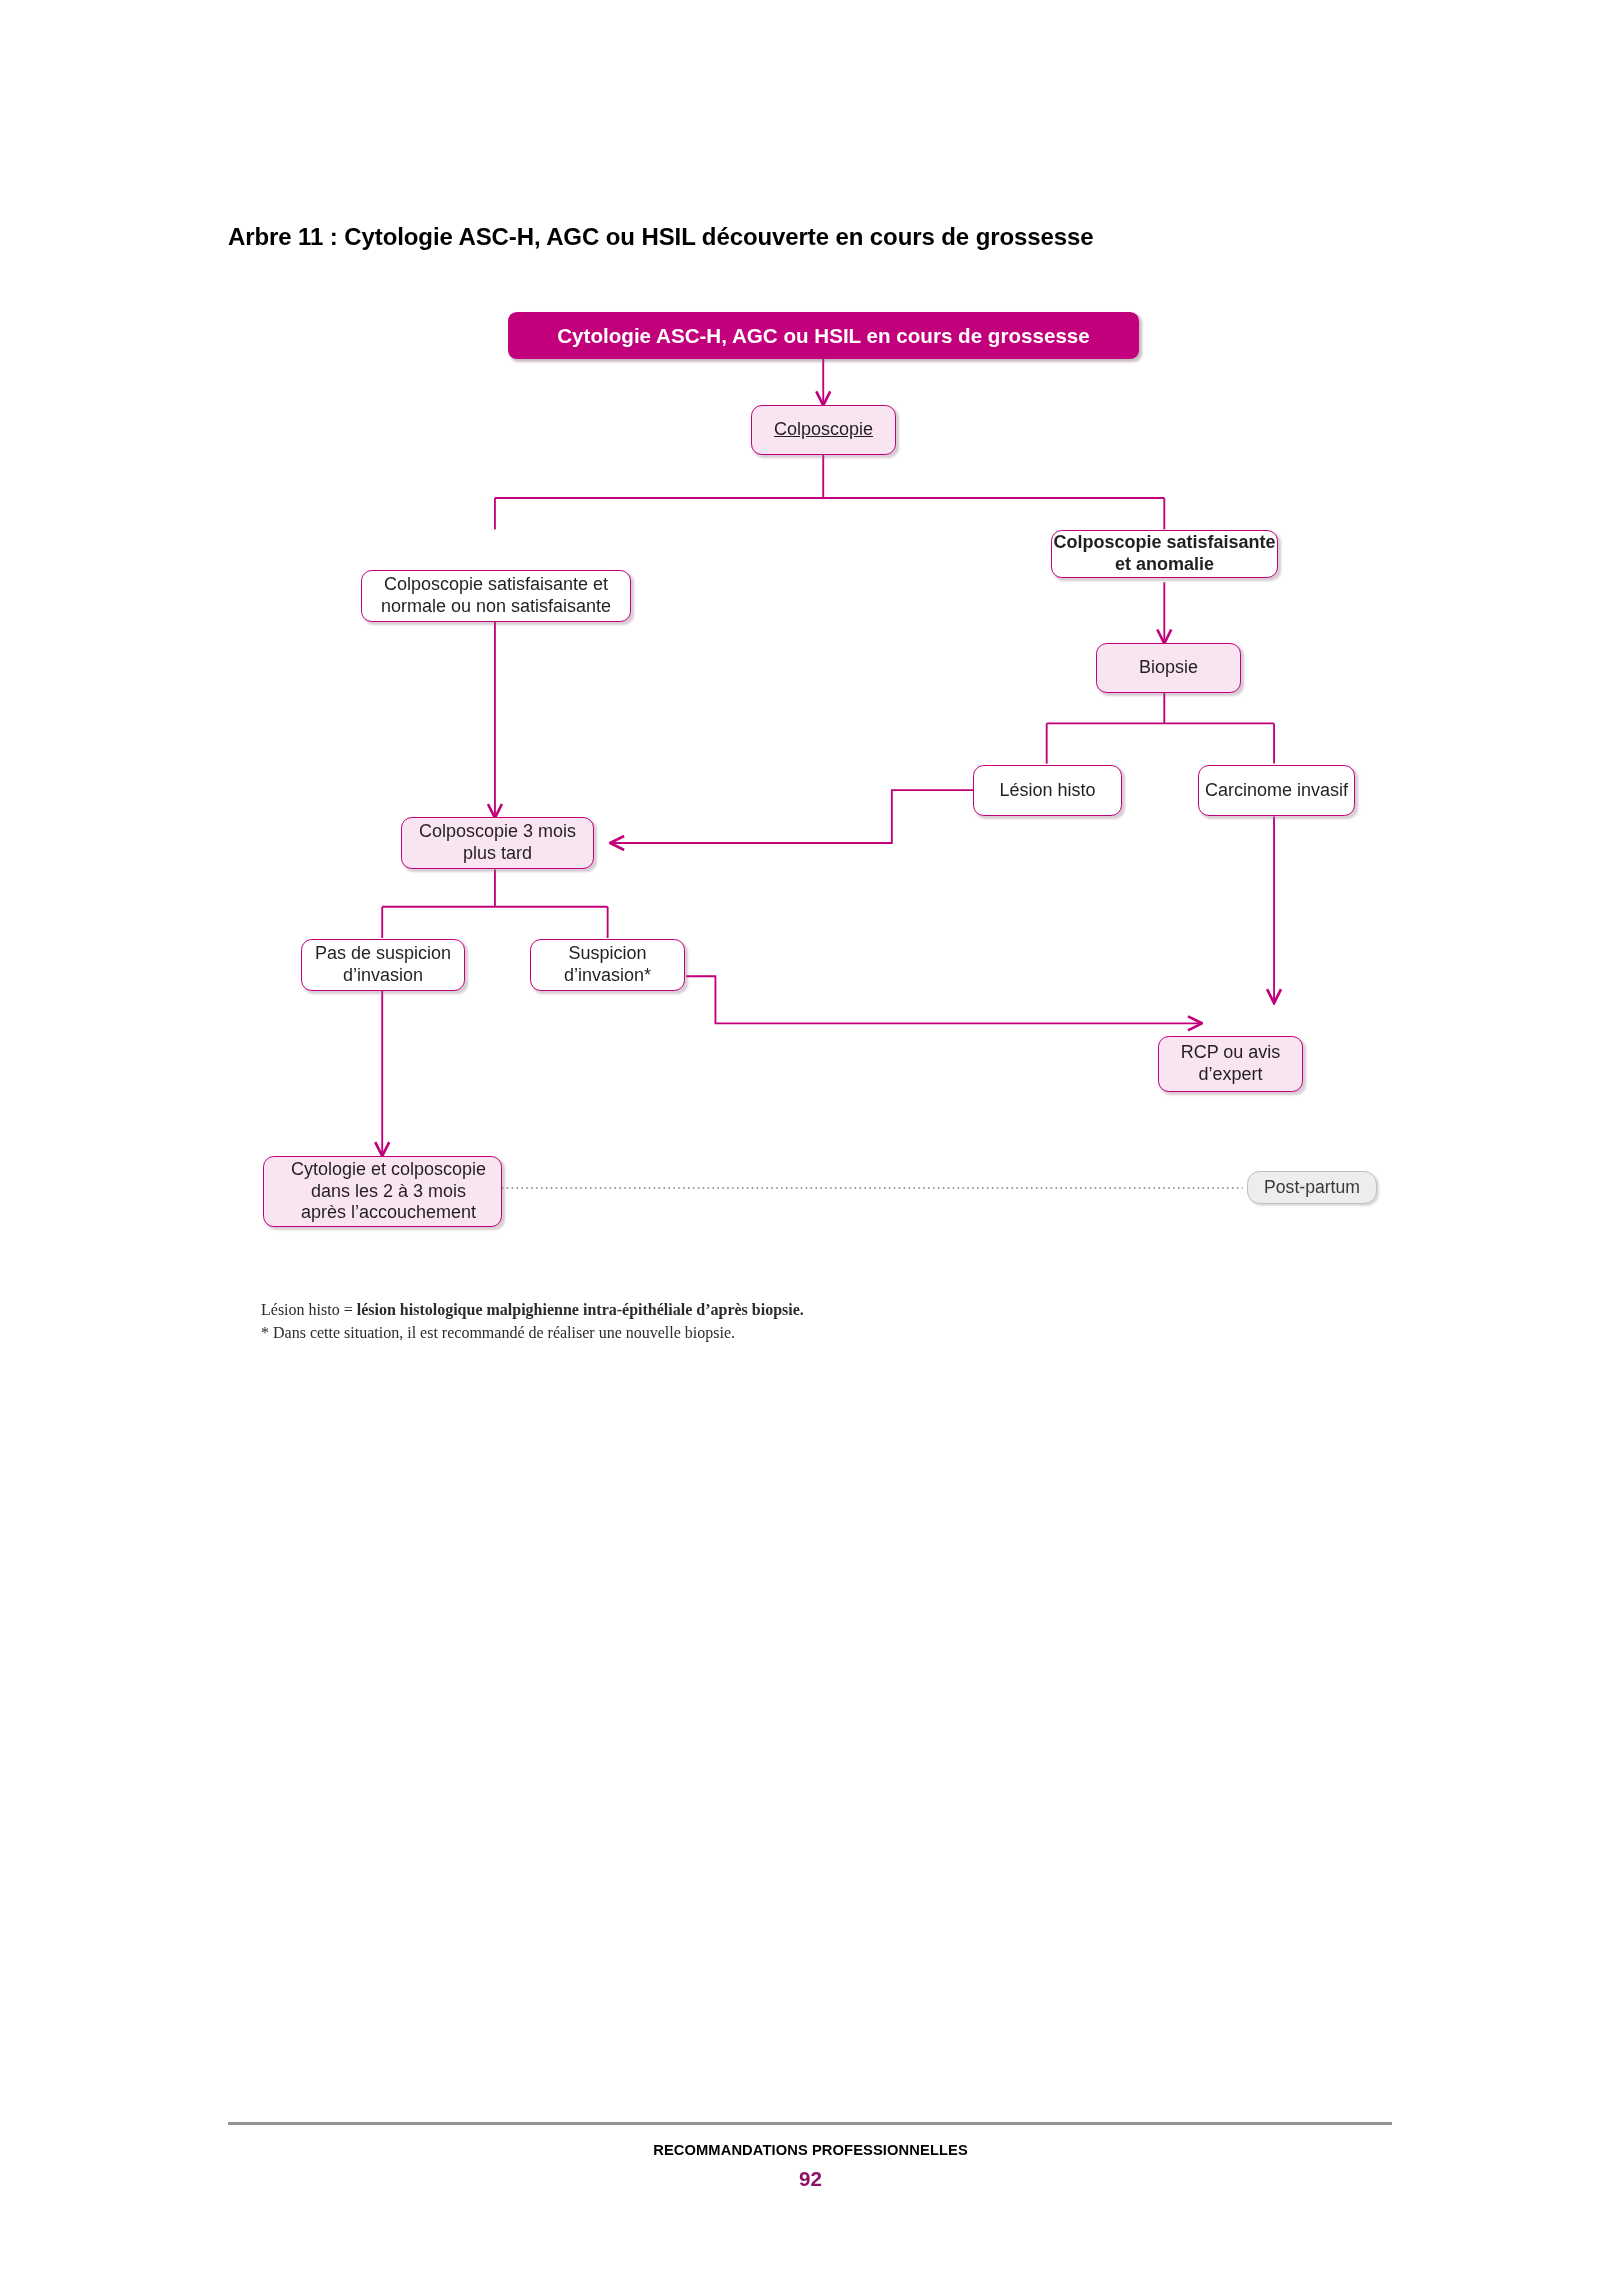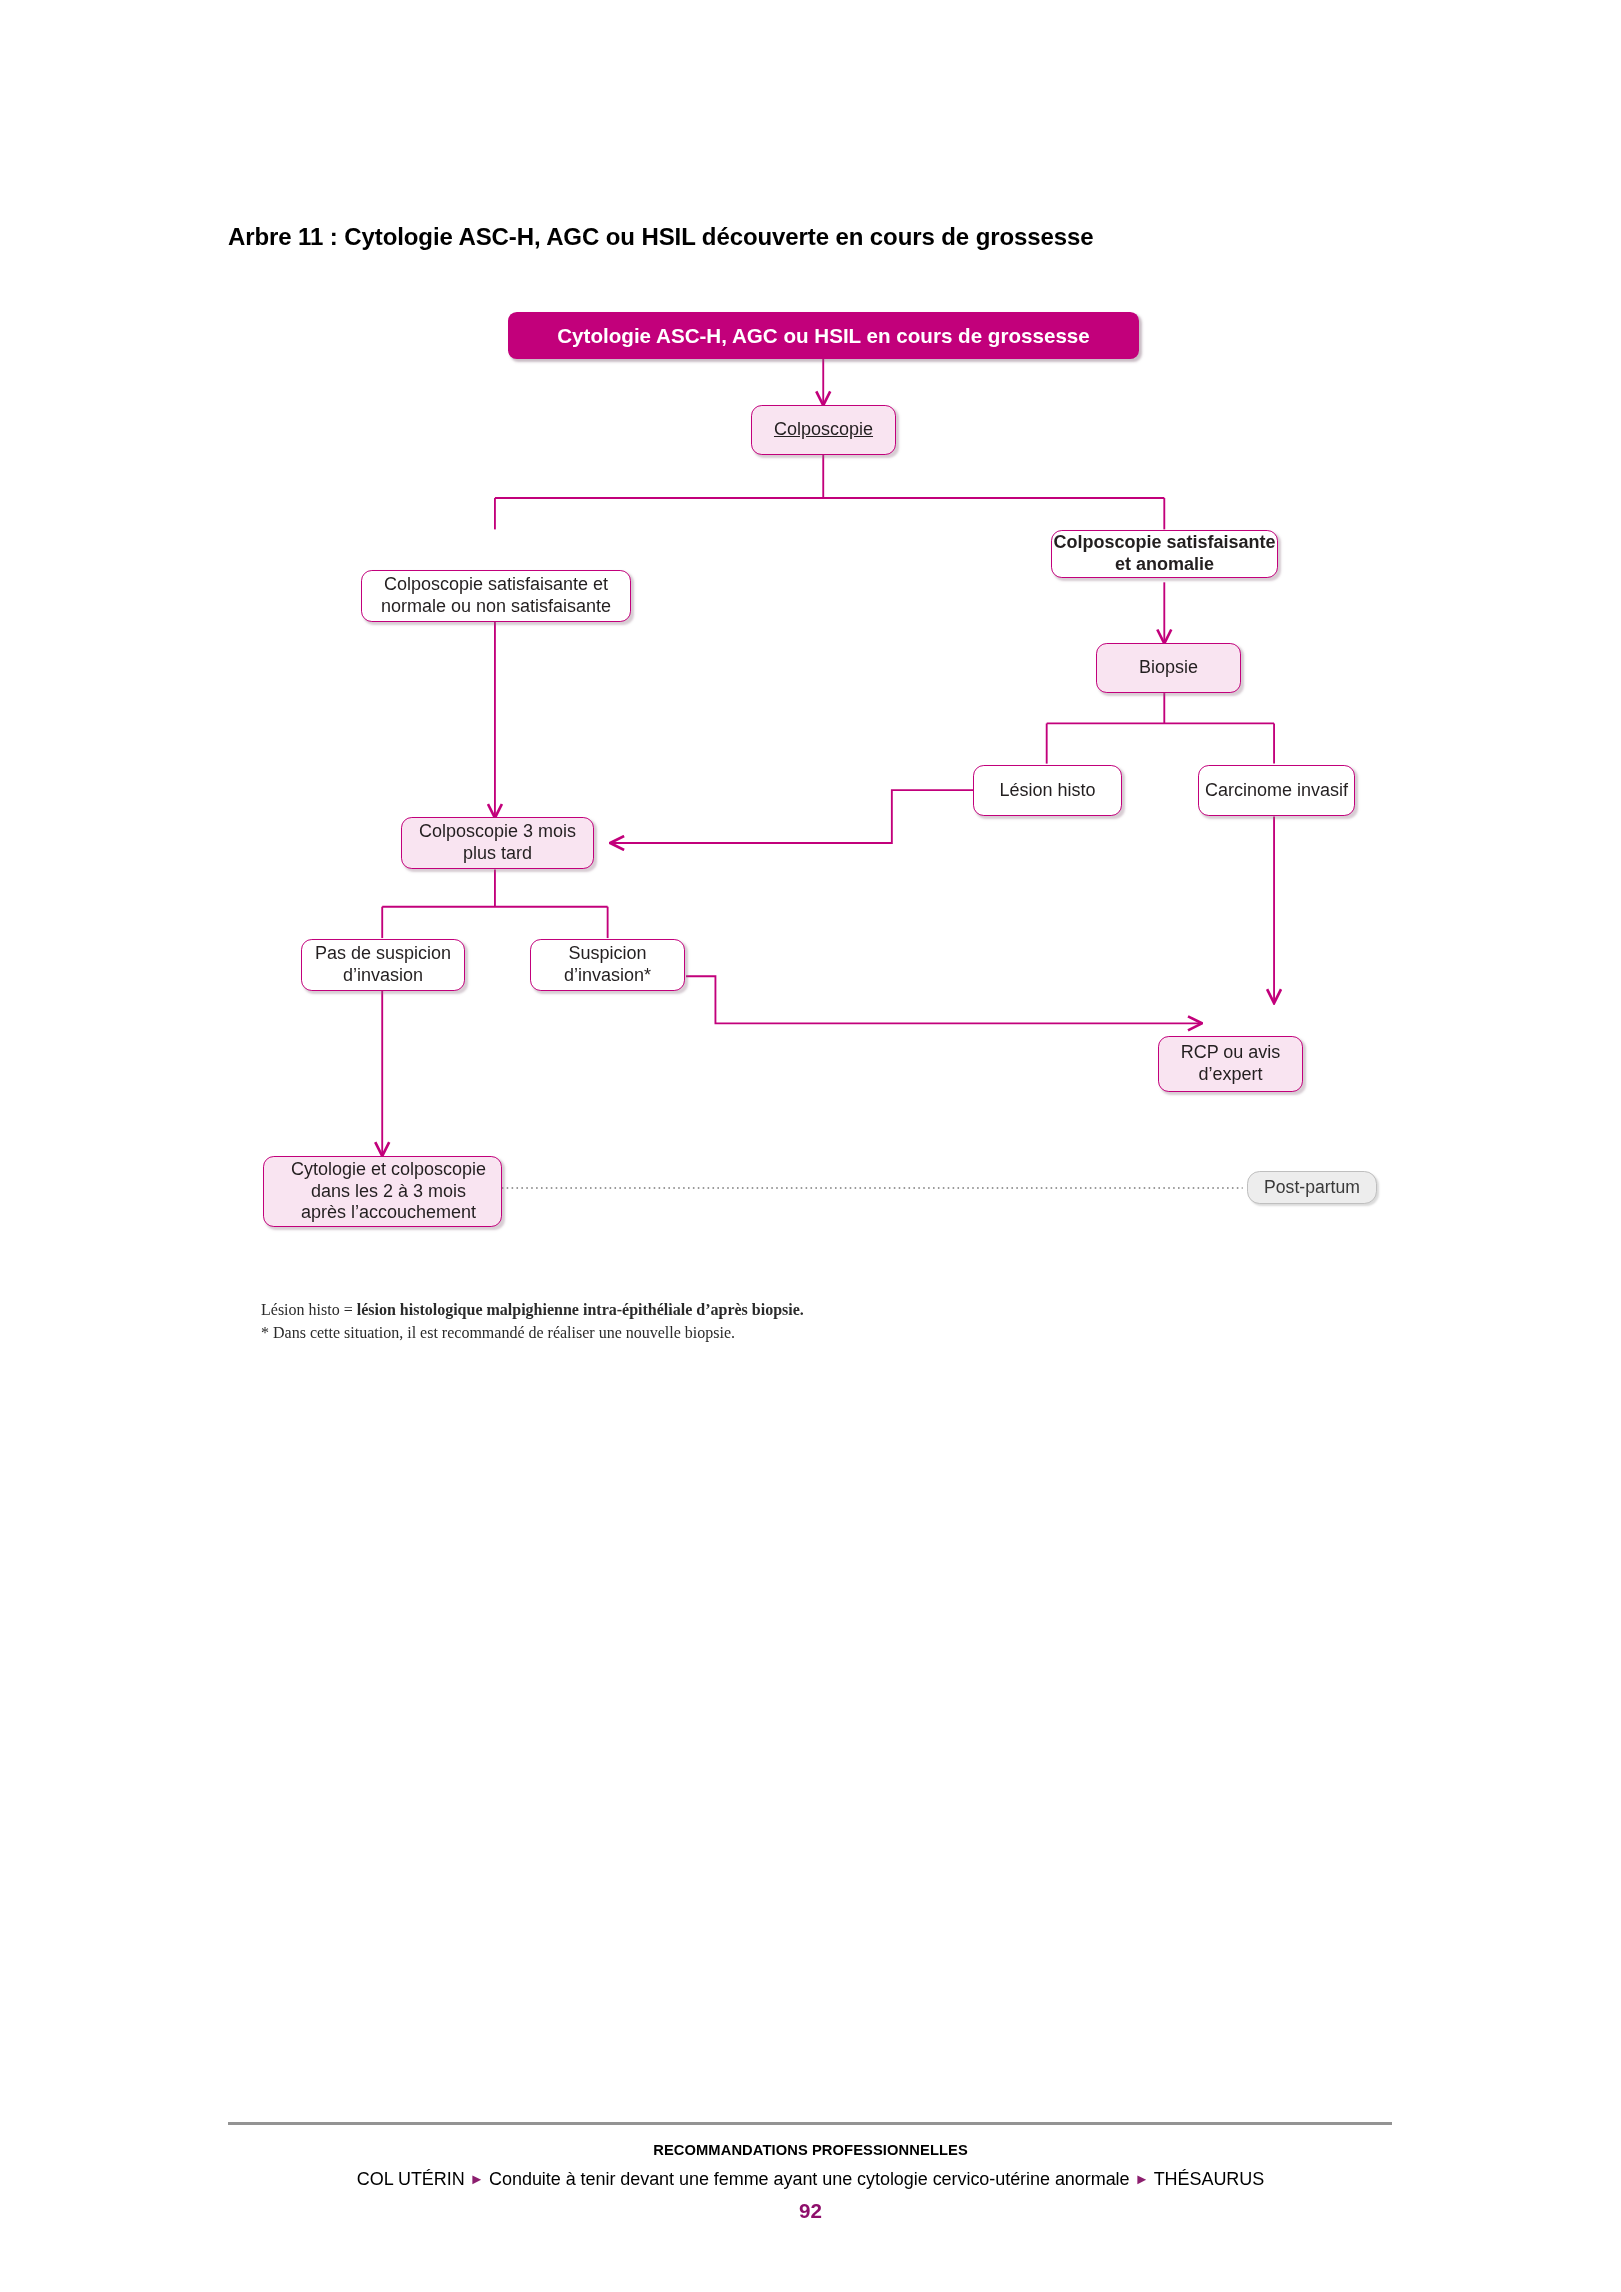--- a/index.html
+++ b/index.html
@@ -252,22 +252,15 @@
 <div id="footnotes">
   <div>
     <span>Lésion histo = </span><span class="b">lésion histologique malpighienne intra-épithéliale d’après biopsie.</span>
   </div>
   <div>* Dans cette situation, il est recommandé de réaliser une nouvelle biopsie.</div>
 </div>
 
 <div id="footer-rule"></div>
 <div id="footer">
   <div class="line1">RECOMMANDATIONS PROFESSIONNELLES</div>
-  <div class="line2">
-    <span>COL UTÉRIN</span>
-    <span class="tri">►</span>
-    <span>Conduite à tenir devant une femme ayant une cytologie cervico-utérine anormale</span>
-    <span class="tri">►</span>
-    <span>THÉSAURUS</span>
-  </div>
   <div class="pageno">92</div>
 </div>
 
 
 </body></html>

